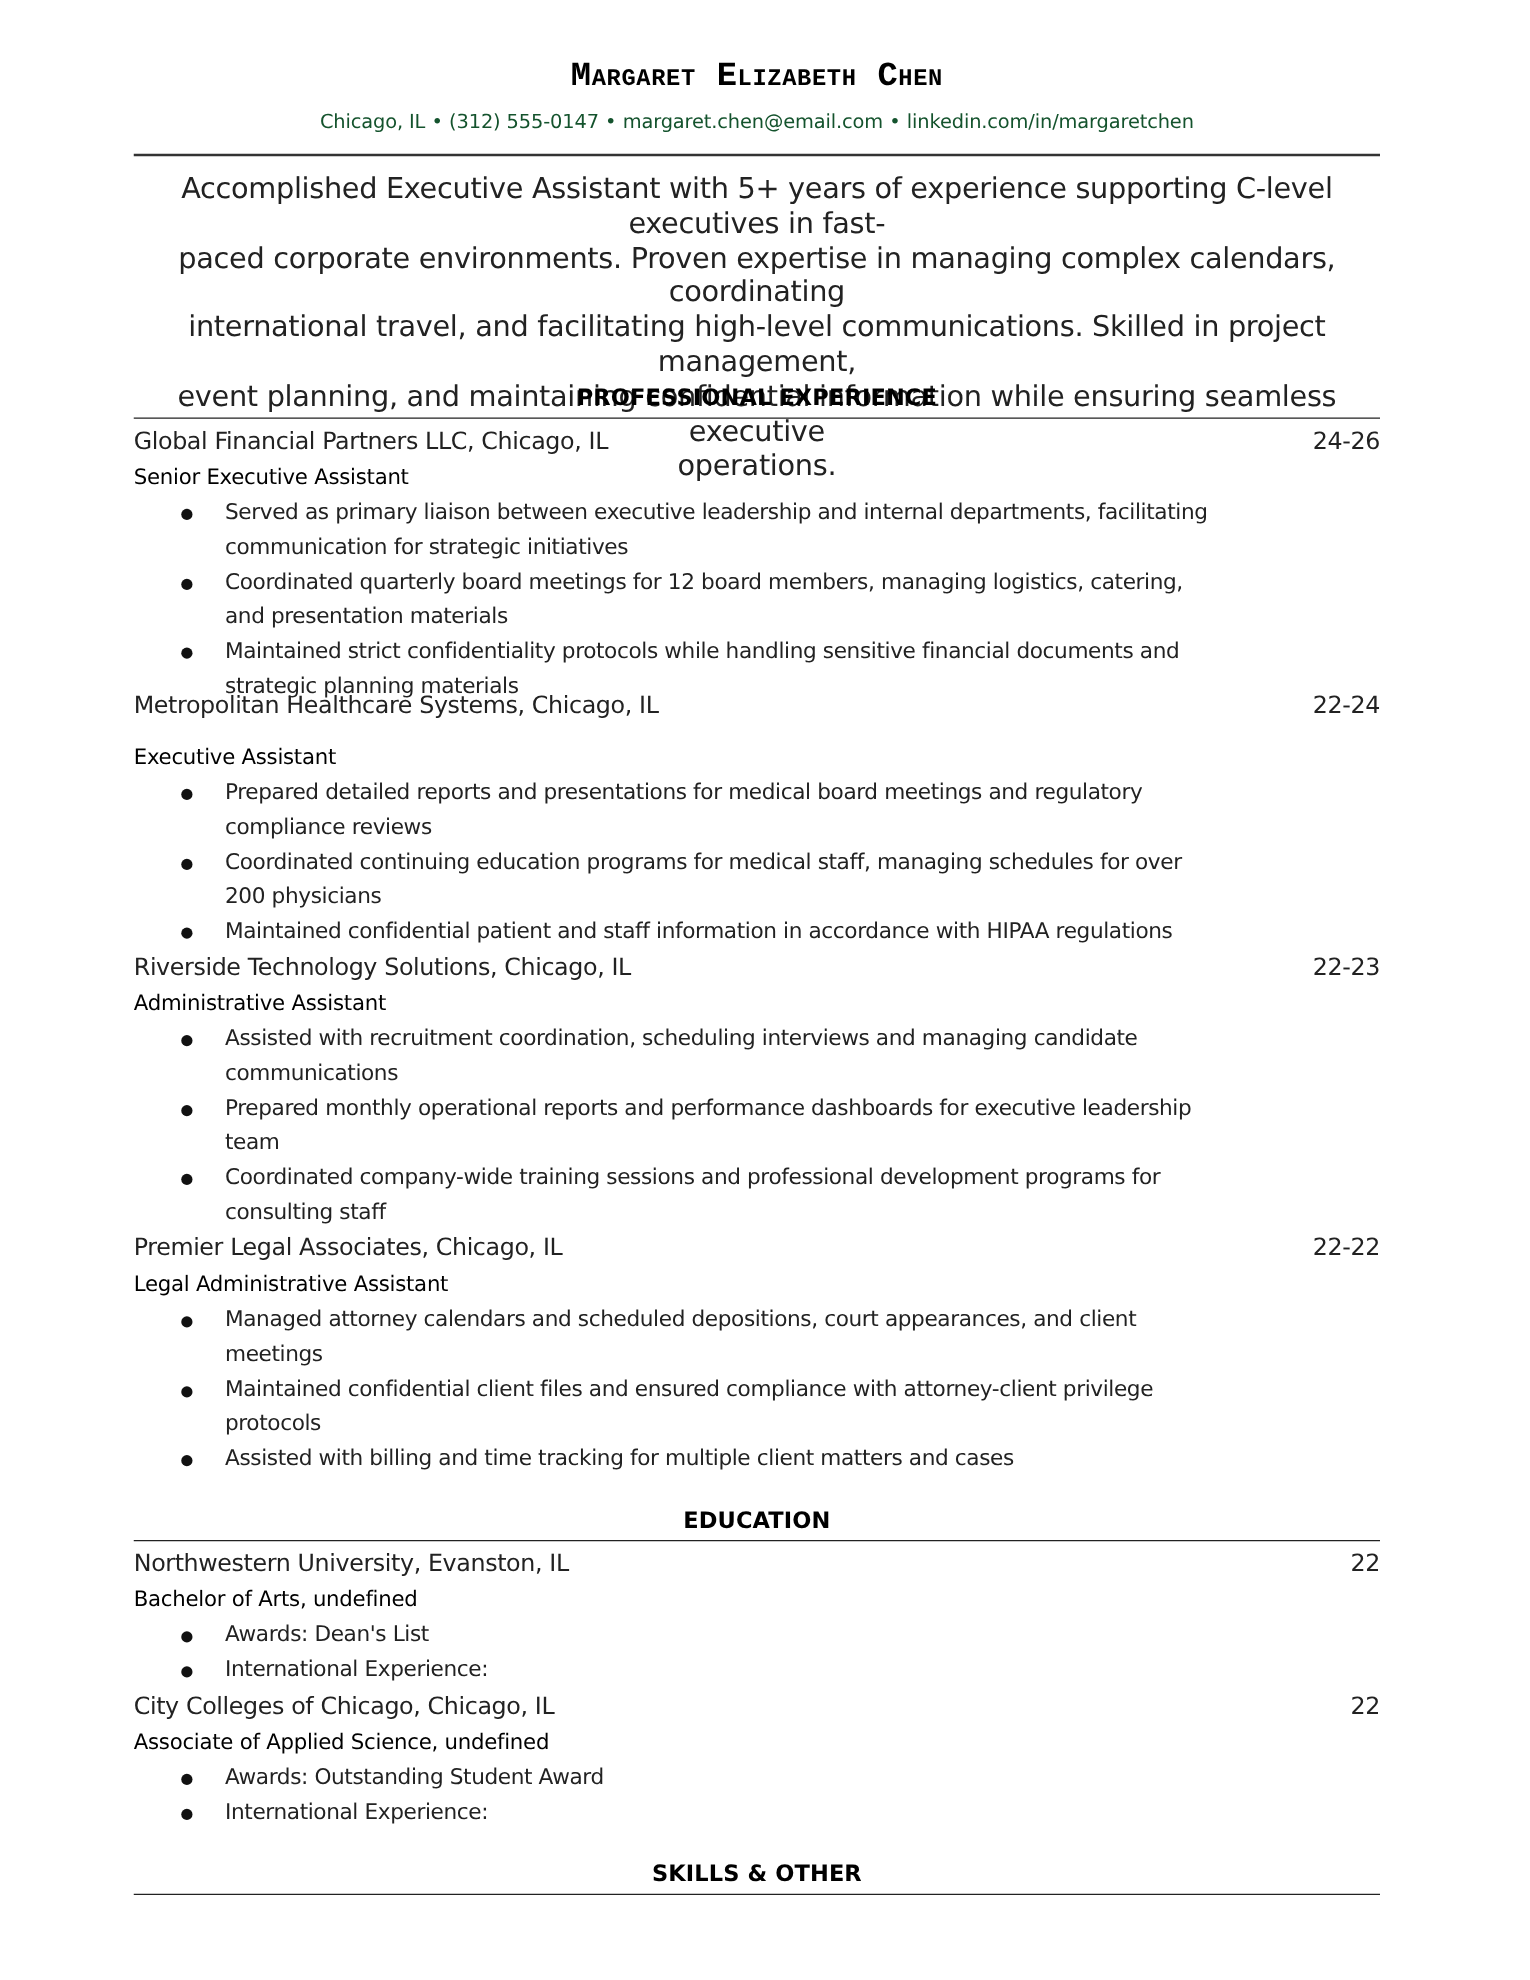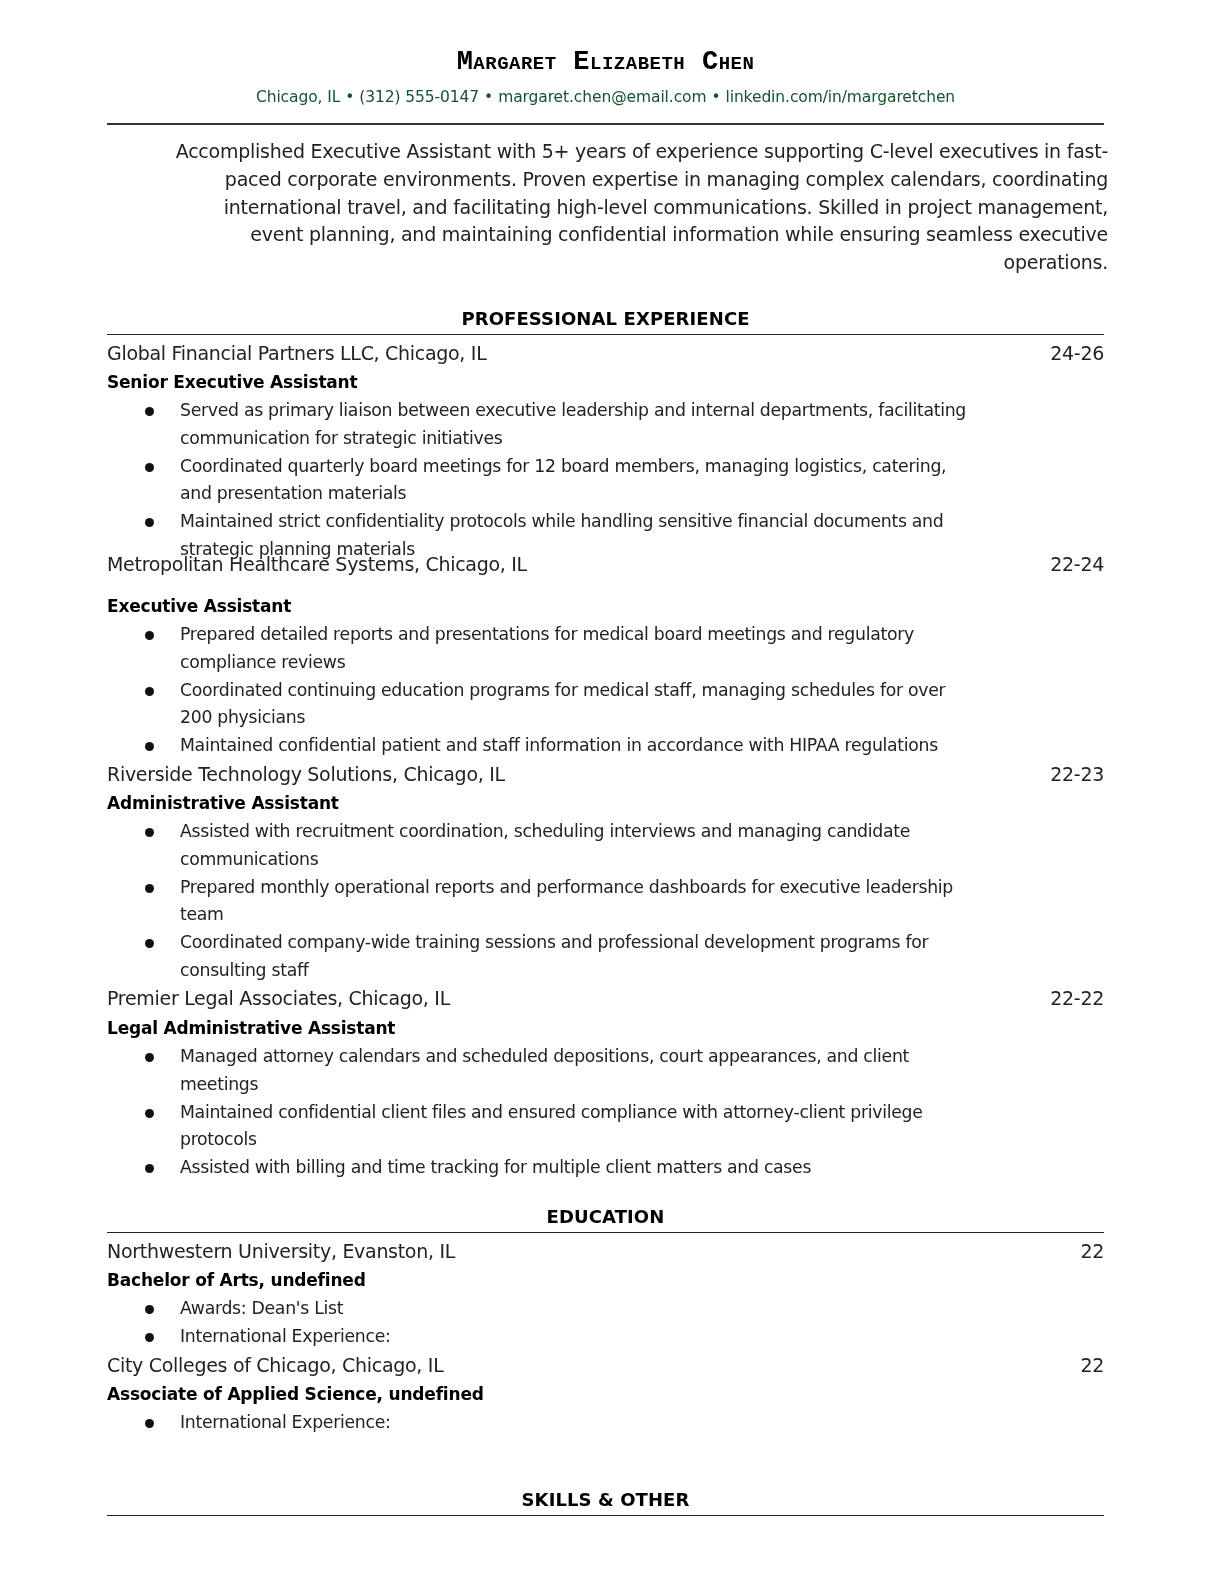--- a/index.html
+++ b/index.html
@@ -53,22 +53,22 @@
       left: 0;
       width: 997px;
       height: 0;
       border-top: 2px solid #333;
     }
     .summary {
       position: absolute;
       top: 138px;
       left: -4px;
       width: 1005px;
-      text-align: right;
-      font-size: 19px;
+      text-align: center;
+      font-size: 23px;
       line-height: 27.8px;
       color: #222;
       letter-spacing: -0.25px;
     }
     .section-title {
       position: absolute;
       left: 0;
       width: 997px;
       text-align: center;
       font-weight: bold;
@@ -91,21 +91,21 @@
       display: flex;
       justify-content: space-between;
       font-size: 19px;
       line-height: 28px;
       color: #222;
       letter-spacing: -0.3px;
     }
     .entry-role {
       position: absolute;
       left: 0;
-      font-weight: bold;
+      font-weight: normal;
       font-size: 17px;
       line-height: 28px;
       color: #000;
       letter-spacing: -0.2px;
     }
     .bullets {
       position: absolute;
       left: 0;
       width: 997px;
       margin: 1px;
@@ -262,20 +262,24 @@
   </ul>
 
   <div class="entry-head" style="top:1351px;">
     <span>City Colleges of Chicago, Chicago, IL</span>
     <span>22</span>
   </div>
   <div class="entry-role" style="top:1380px;">Associate of Applied Science, undefined</div>
   <ul class="bullets" style="top:1408px;">
     <li>
         <span class="dot"></span>
+        <div>Awards: Outstanding Student Award</div>
+      </li>
+    <li>
+        <span class="dot"></span>
         <div>International Experience:</div>
       </li>
   </ul>
 
   <div class="section-title" style="top:1487px;">SKILLS &amp; OTHER</div>
   <div class="section-rule" style="top:1515px;"></div>
 
 </div>
 
 </body></html>

